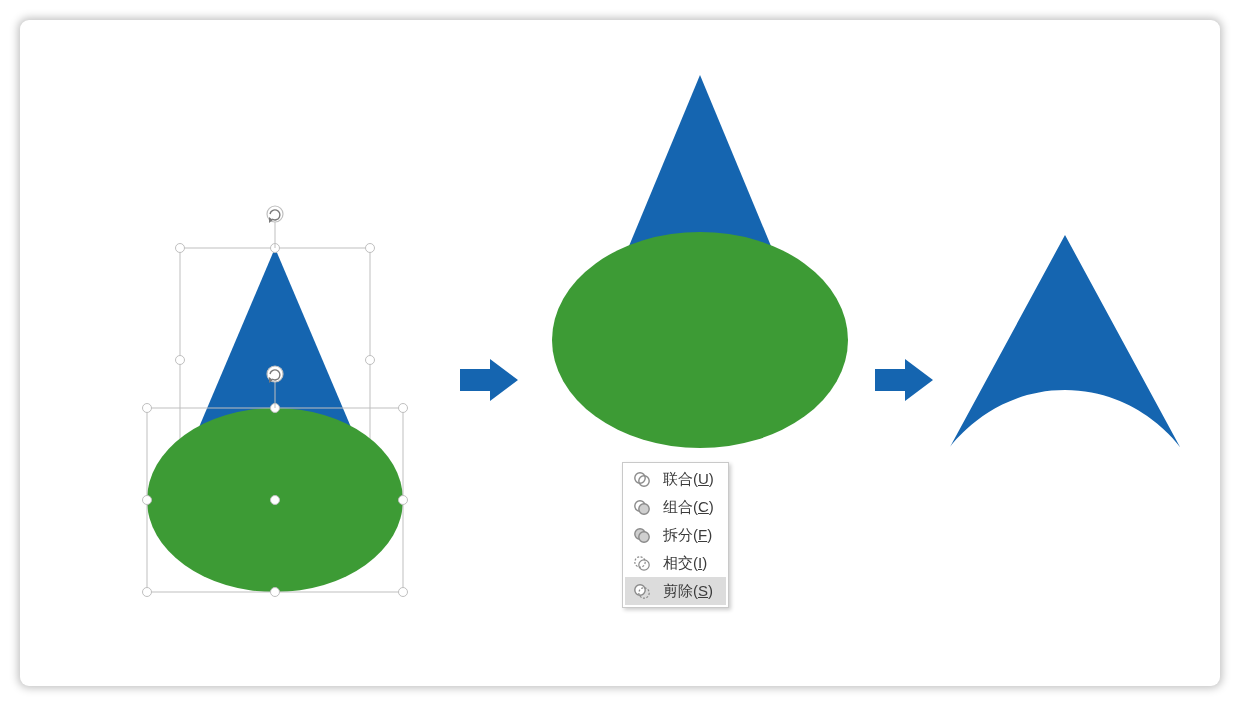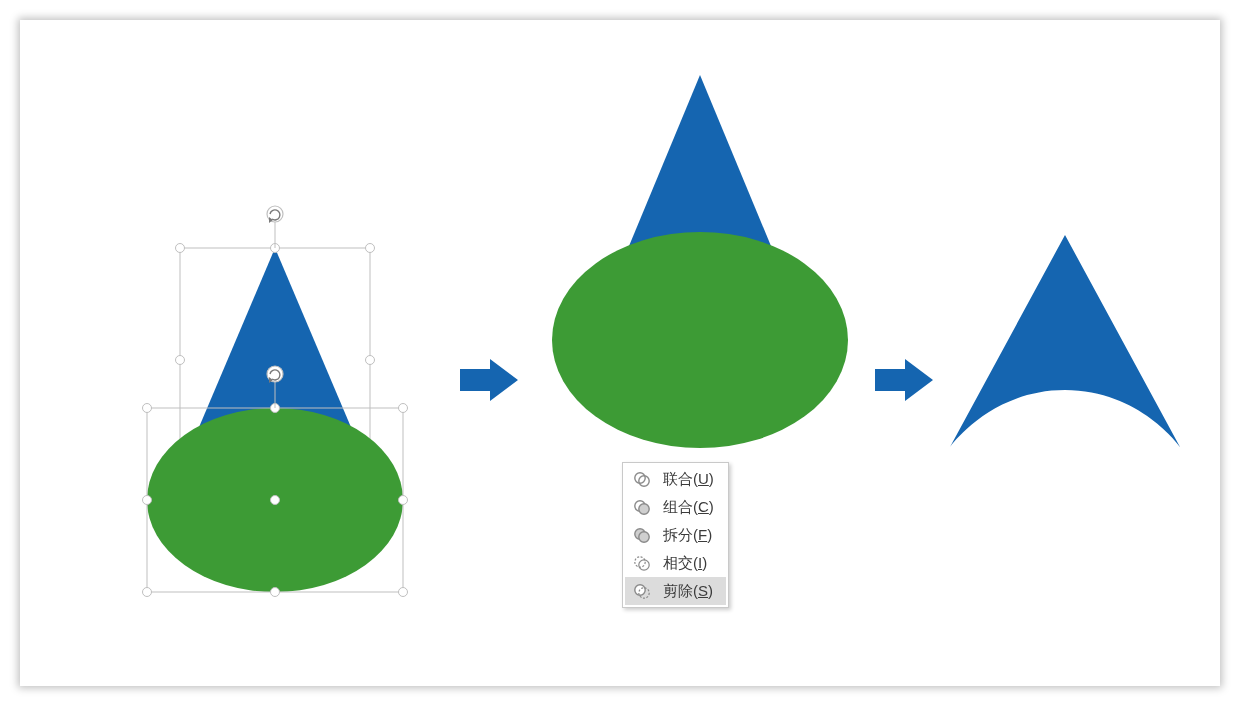--- a/index.html
+++ b/index.html
@@ -2,20 +2,21 @@
 <html><head>
 <meta charset="utf-8">
 <style>
   html,body{margin:0;padding:0;background:#fff;}
   .stage{
     position:relative;
     width:1200px;height:666px;
     margin:20px;
     background:#fff;
     box-shadow:0 0 8px 2px rgba(0,0,0,.25);
+    border-radius:9px;
   }
   .blue{fill:#1565b0;}
   .green{fill:#3d9b35;}
   .sel-box{fill:none;stroke:#bfbfbf;stroke-width:1;}
   .handle{fill:#fff;stroke:#bfbfbf;stroke-width:1;}
   .rot-stem{stroke:#bfbfbf;stroke-width:1;}
   .rot-handle{fill:#fff;stroke:#bfbfbf;stroke-width:1.2;}
   .rot-arrow{fill:none;stroke:#7a7a7a;stroke-width:1.4;}
   .arrow{fill:#1565b0;}
 

